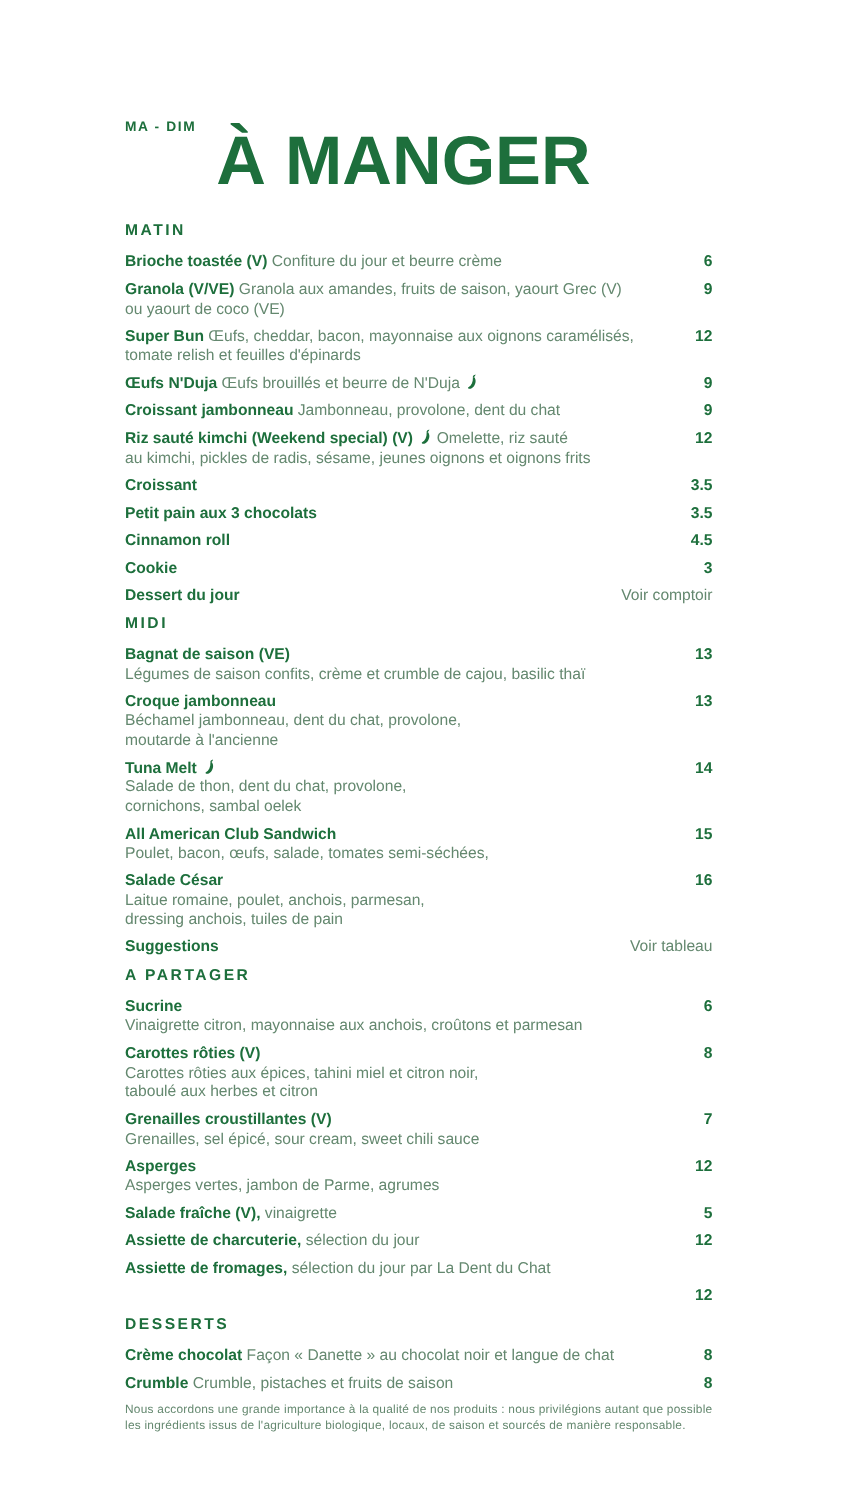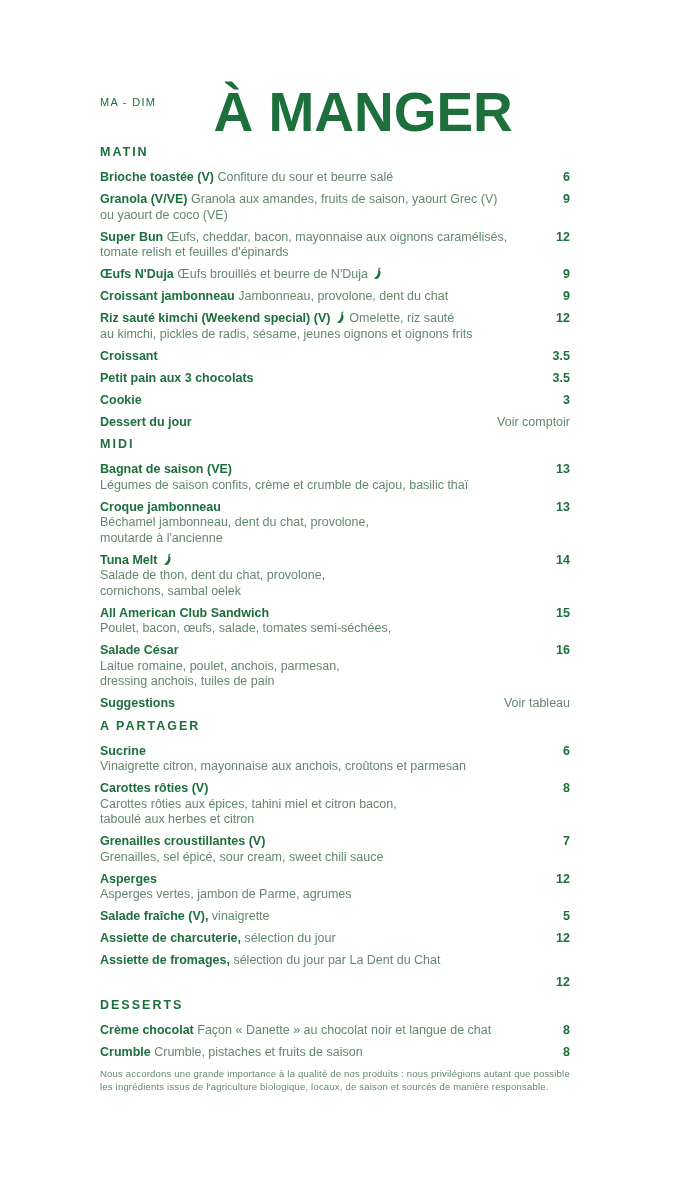--- a/index.html
+++ b/index.html
@@ -16,25 +16,25 @@
   }
   .page{
     box-sizing:border-box;
     width:674px;height:1200px;
     padding:86px 104px 0 100px;
     position:relative;
   }
   
   .menu-header{display:flex;align-items:flex-start;}
   .days{
-    font-size:11px;font-weight:normal;letter-spacing:1.3px;
+    font-size:11px;font-weight:bold;letter-spacing:1.3px;
     color:var(--ink);padding-top:10px;white-space:nowrap;
   }
   .title{
-    flex:1;margin:0;text-align:center;
+    flex:1;margin:16px;text-align:left;
     font-size:55px;line-height:0.95;font-weight:bold;
     letter-spacing:0px;color:var(--ink);
   }
   
   .section{margin-top:7px;}
   .section-title{
     margin:0 0 11px 0;
     font-size:12.5px;font-weight:bold;letter-spacing:2px;
     color:var(--ink);
   }
@@ -67,21 +67,21 @@
   <header class="menu-header">
     <div class="days">MA - DIM</div>
     <h1 class="title">À MANGER</h1>
   </header>
 
   <main id="menu-sections">
       <section class="section">
         <h2 class="section-title">MATIN</h2>
         <div class="row">
           <div class="left">
-            <div><span class="name">Brioche toastée (V)</span> <span>Confiture du sour et beurre salé</span></div>
+            <div><span class="name">Brioche toastée (V)</span> <span>Confiture du jour et beurre crème</span></div>
           </div>
           <div class="right">6</div>
         </div>
         <div class="row">
           <div class="left">
             <div><span class="name">Granola (V/VE)</span> <span>Granola aux amandes, fruits de saison, yaourt Grec (V)</span></div>
             <div class="desc-line">ou yaourt de coco (VE)</div>
           </div>
           <div class="right">9</div>
         </div>
@@ -121,20 +121,26 @@
           <div class="left">
             <div><span class="name">Croissant</span></div>
           </div>
           <div class="right">3.5</div>
         </div>
         <div class="row">
           <div class="left">
             <div><span class="name">Petit pain aux 3 chocolats</span></div>
           </div>
           <div class="right">3.5</div>
+        </div>
+        <div class="row">
+          <div class="left">
+            <div><span class="name">Cinnamon roll</span></div>
+          </div>
+          <div class="right">4.5</div>
         </div>
         <div class="row">
           <div class="left">
             <div><span class="name">Cookie</span></div>
           </div>
           <div class="right">3</div>
         </div>
         <div class="row">
           <div class="left">
             <div><span class="name">Dessert du jour</span></div>
@@ -197,21 +203,21 @@
         <div class="row">
           <div class="left">
             <div><span class="name">Sucrine</span></div>
             <div class="desc-line">Vinaigrette citron, mayonnaise aux anchois, croûtons et parmesan</div>
           </div>
           <div class="right">6</div>
         </div>
         <div class="row">
           <div class="left">
             <div><span class="name">Carottes rôties (V)</span></div>
-            <div class="desc-line">Carottes rôties aux épices, tahini miel et citron bacon,</div>
+            <div class="desc-line">Carottes rôties aux épices, tahini miel et citron noir,</div>
             <div class="desc-line">taboulé aux herbes et citron</div>
           </div>
           <div class="right">8</div>
         </div>
         <div class="row">
           <div class="left">
             <div><span class="name">Grenailles croustillantes (V)</span></div>
             <div class="desc-line">Grenailles, sel épicé, sour cream, sweet chili sauce</div>
           </div>
           <div class="right">7</div>

